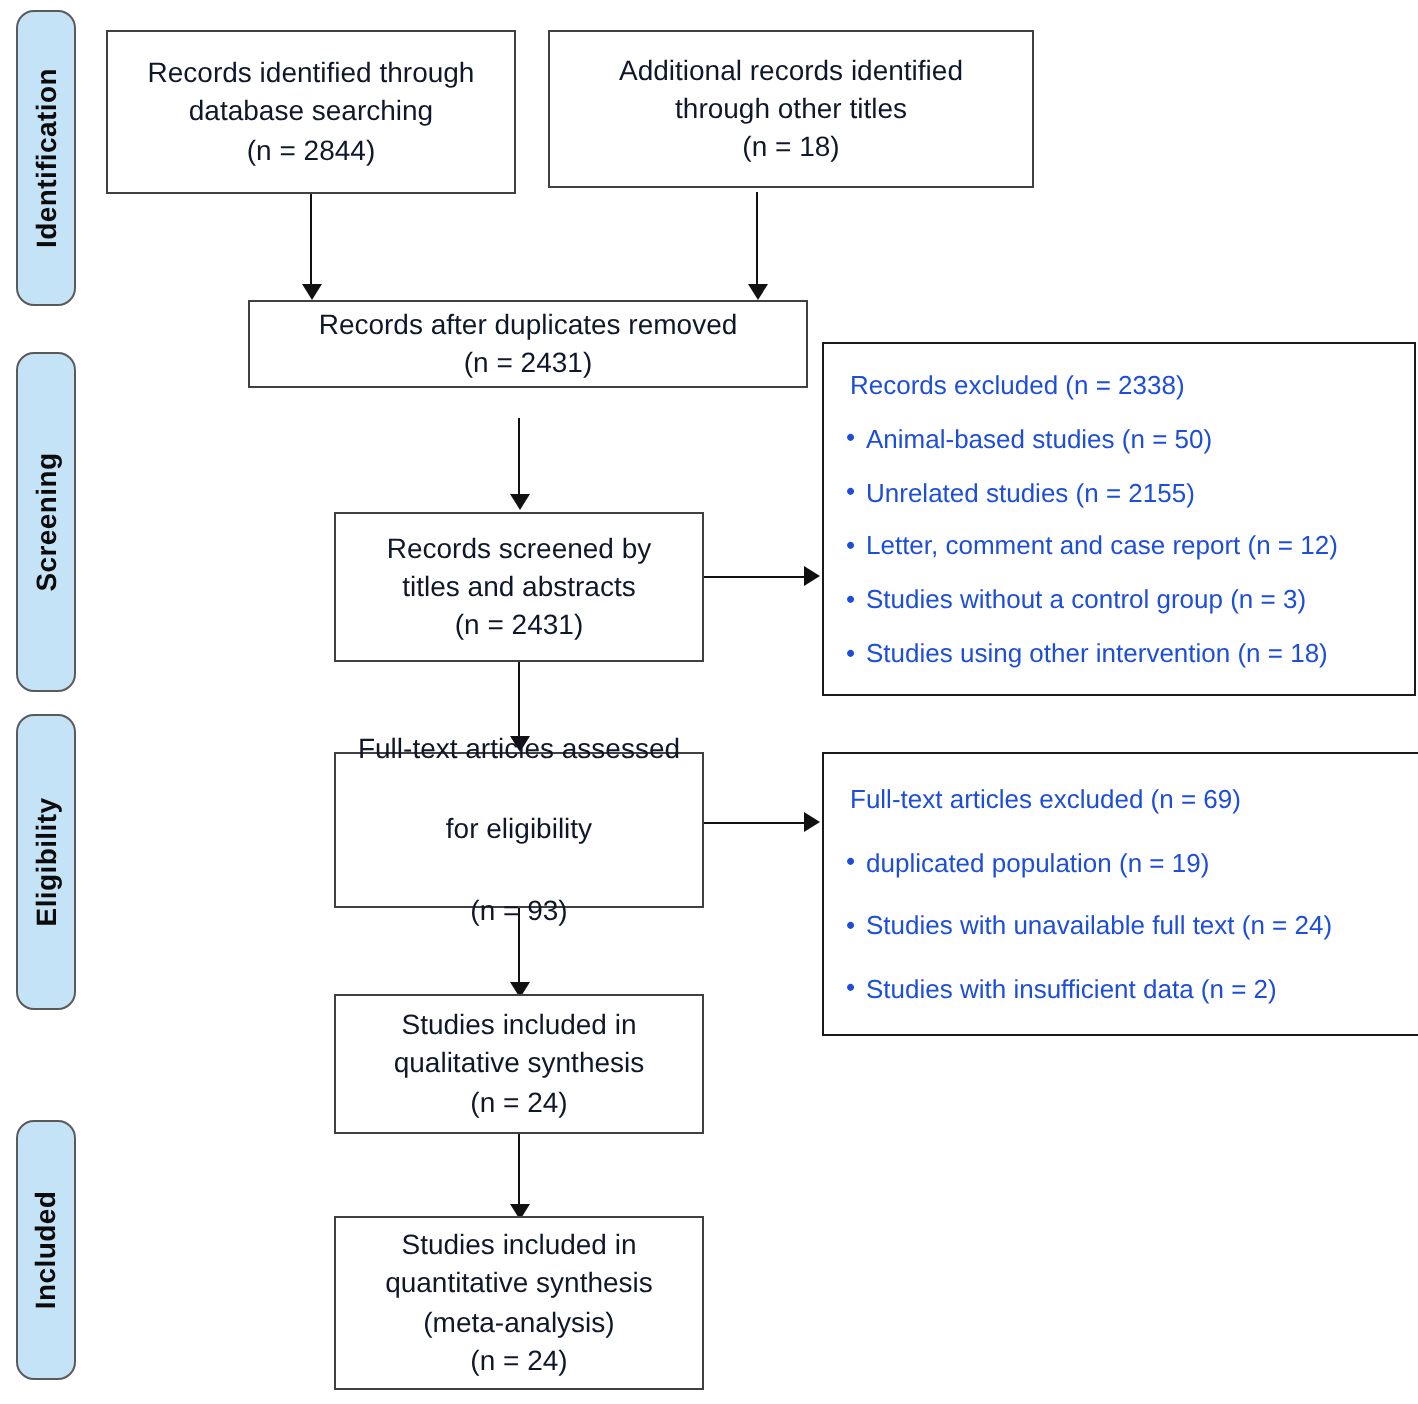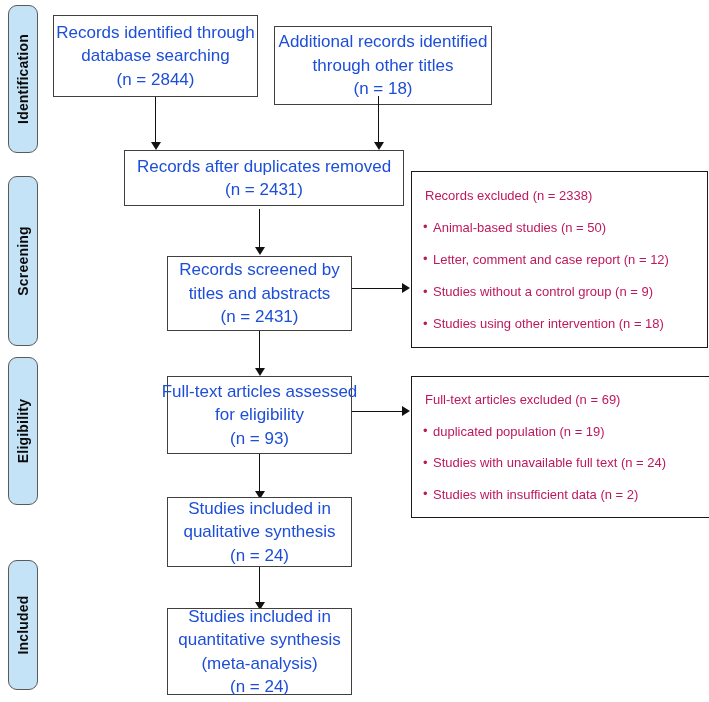--- a/index.html
+++ b/index.html
@@ -44,36 +44,36 @@
     position: absolute;
     box-sizing: border-box;
     background: #ffffff;
     border: 1.5px solid #404040;
     display: flex;
     flex-direction: column;
     align-items: center;
     justify-content: center;
     text-align: center;
     font-family: "Liberation Sans", sans-serif;
-    font-size: 17px;
-    color: #1d4ed8;
+    font-size: 14px;
+    color: #0f172a;
     line-height: 1.38;
     padding: 2px 6px;
   }
   .flow-box .line { display: block; white-space: nowrap; }
 
   
   .excl-box {
     position: absolute;
     box-sizing: border-box;
     background: #ffffff;
     border: 1.5px solid #1a1a1a;
     font-family: "Liberation Sans", sans-serif;
     font-size: 13px;
-    color: #be185d;
+    color: #1d4ed8;
     display: flex;
     flex-direction: column;
     justify-content: space-around;
     padding: 7px 10px 7px 12px;
   }
   .excl-box .excl-head {
     white-space: nowrap;
     padding-left: 1px;
   }
   .excl-box .excl-item {
@@ -135,61 +135,62 @@
   <div class="stage-pill" style="top:560px; height:130px;">
     <span class="stage-label">Included</span>
   </div>
 
   <div class="flow-box" style="left:53px; top:15px; width:205px; height:82px;">
     <span class="line">Records identified through</span>
     <span class="line">database searching</span>
     <span class="line">(n = 2844)</span>
   </div>
 
-  <div class="flow-box" style="left:274px; top:26px; width:218px; height:79px;">
+  <div class="flow-box" style="left:274px; top:15px; width:243px; height:79px;">
     <span class="line">Additional records identified</span>
     <span class="line">through other titles</span>
     <span class="line">(n = 18)</span>
   </div>
 
   <div class="v-line" style="left:155px; top:97px; height:47px;"></div>
   <div class="arrow-down" style="left:151px; top:142px;"></div>
 
   <div class="v-line" style="left:378px; top:96px; height:48px;"></div>
   <div class="arrow-down" style="left:374px; top:142px;"></div>
 
-  <div class="flow-box" style="left:124px; top:150px; width:280px; height:56px;">
+  <div class="flow-box" style="left:124px; top:150px; width:280px; height:44px;">
     <span class="line">Records after duplicates removed</span>
     <span class="line">(n = 2431)</span>
   </div>
 
   <div class="v-line" style="left:259px; top:209px; height:40px;"></div>
   <div class="arrow-down" style="left:255px; top:247px;"></div>
 
   <div class="flow-box" style="left:167px; top:256px; width:185px; height:75px;text-align:center;">
     <span class="line">Records screened by</span>
     <span class="line">titles and abstracts</span>
     <span class="line">(n = 2431)</span>
   </div>
 
   <div class="h-line" style="left:352px; top:288px; width:51px;"></div>
   <div class="arrow-right" style="left:402px; top:283px;"></div>
 
   <div class="excl-box" style="left:411px; top:171px; width:297px; height:177px;">
     <div class="excl-head">Records excluded (n = 2338)</div>
     <div class="excl-item">Animal-based studies (n = 50)</div>
+    <div class="excl-item">Unrelated studies (n = 2155)</div>
     <div class="excl-item">Letter, comment and case report (n = 12)</div>
-    <div class="excl-item">Studies without a control group (n = 9)</div>
+    <div class="excl-item">Studies without a control group (n = 3)</div>
     <div class="excl-item">Studies using other intervention (n = 18)</div>
   </div>
 
   <div class="v-line" style="left:259px; top:331px; height:39px;"></div>
   <div class="arrow-down" style="left:255px; top:368px;"></div>
 
-  <div class="flow-box" style="left:167px; top:376px; width:185px; height:78px;">
+  <div class="flow-box" style="left:167px; top:376px; width:185px; height:78px;gap:21px;">
     <span class="line">Full-text articles assessed</span>
     <span class="line">for eligibility</span>
     <span class="line">(n = 93)</span>
   </div>
 
   <div class="h-line" style="left:352px; top:411px; width:51px;"></div>
   <div class="arrow-right" style="left:402px; top:406px;"></div>
 
   <div class="excl-box" style="left:411px; top:376px; width:346px; height:142px;">
     <div class="excl-head">Full-text articles excluded (n = 69)</div>

